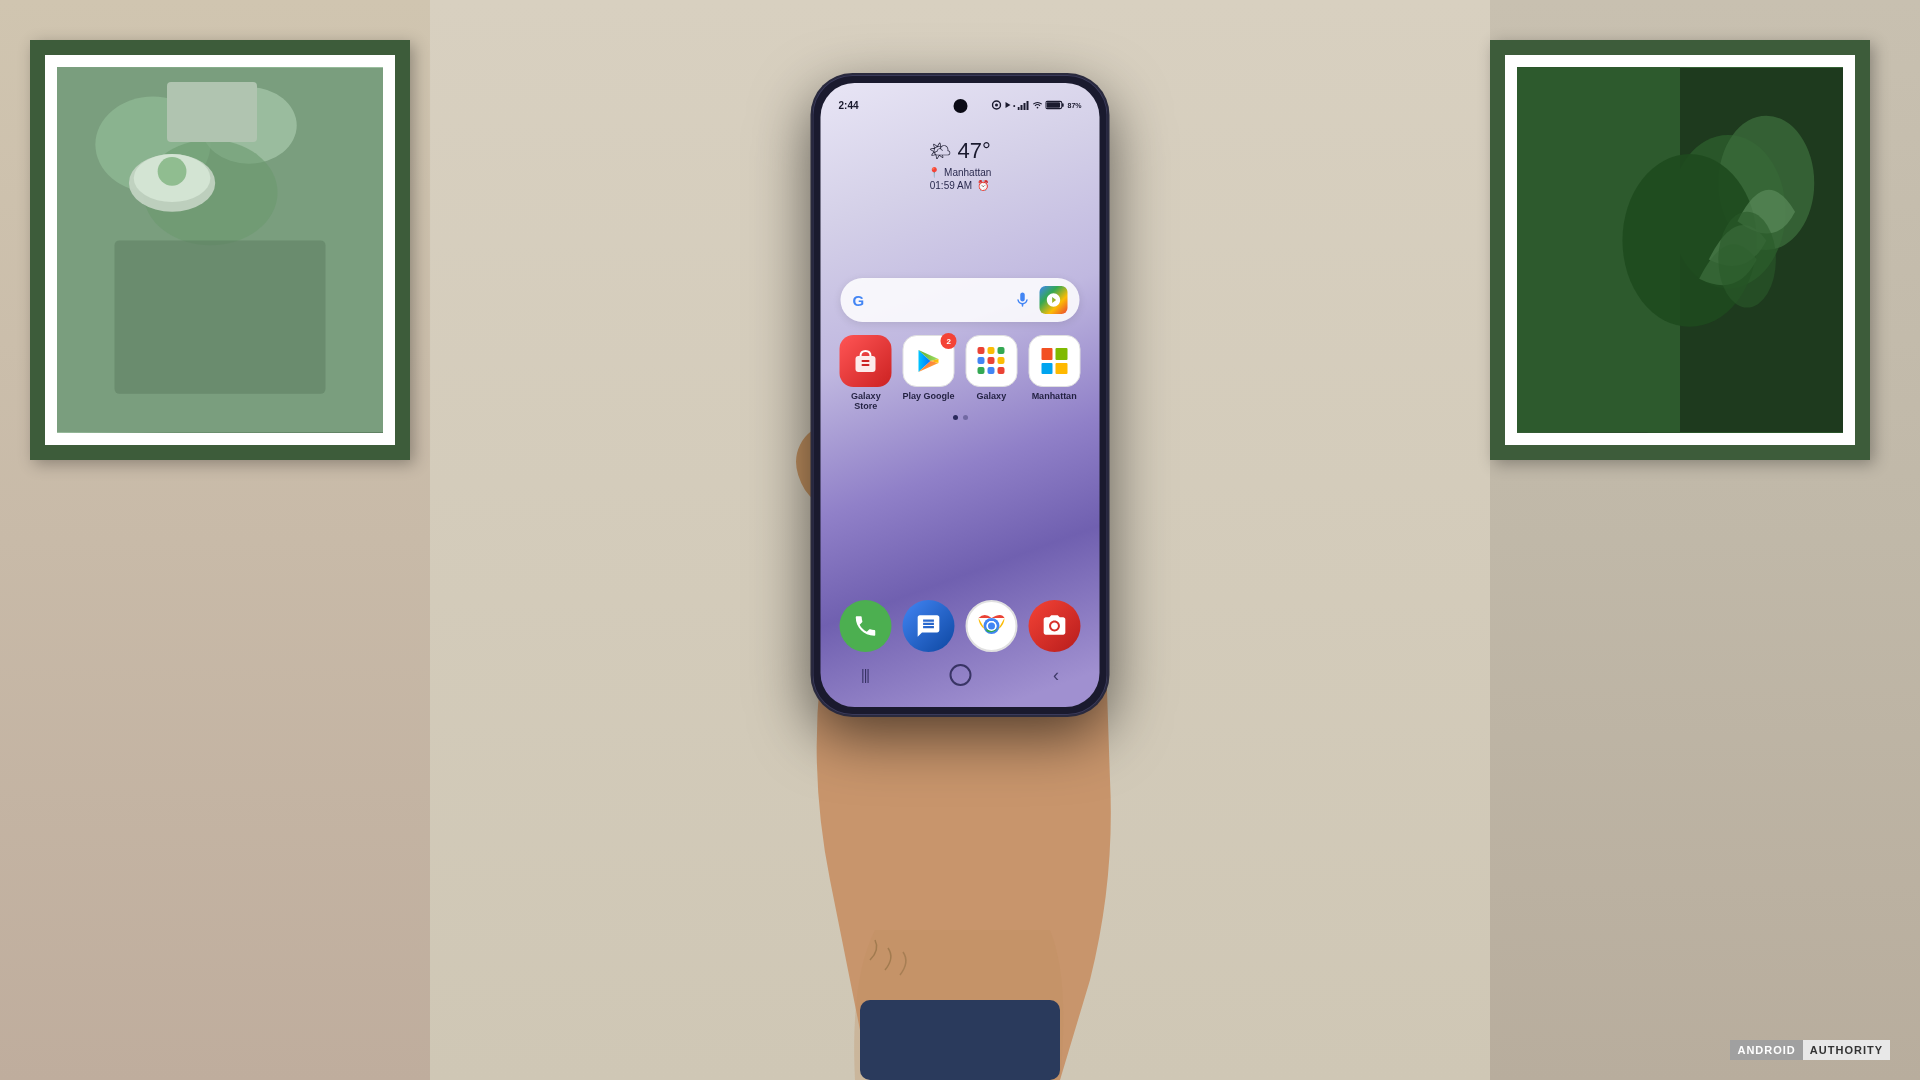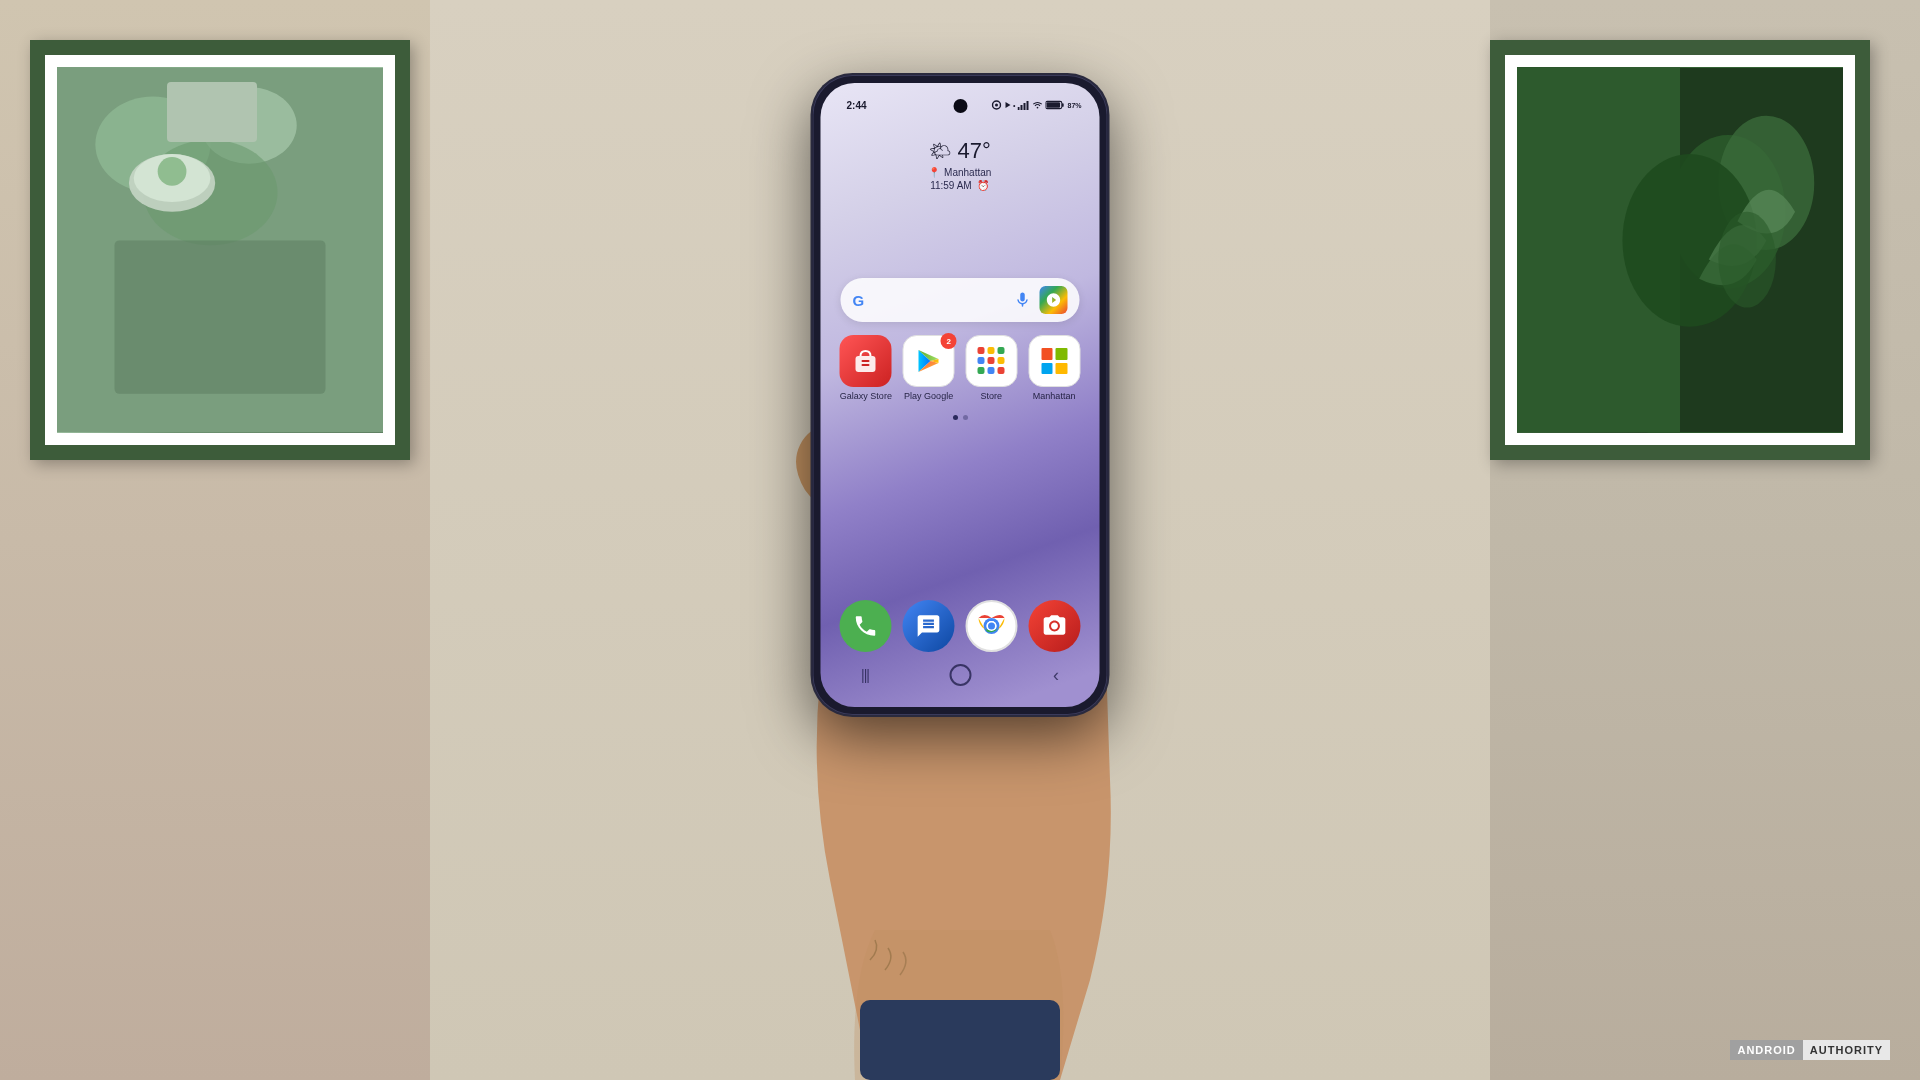--- a/index.html
+++ b/index.html
@@ -134,21 +134,21 @@
       height: 14px;
       background: #0a0a15;
       border-radius: 50%;
       z-index: 20;
     }
 
     
     .status-bar {
       position: absolute;
       top: 8px;
-      left: 8px;
+      left: 0;
       right: 0;
       height: 28px;
       display: flex;
       align-items: center;
       justify-content: space-between;
       padding: 0 18px;
       z-index: 15;
     }
     .status-time {
       font-size: 10px;
@@ -229,21 +229,21 @@
       border-radius: 14px;
       display: flex;
       align-items: center;
       justify-content: center;
       position: relative;
     }
     .app-label {
       font-size: 9px;
       color: rgba(20,20,50,0.9);
       text-align: center;
-      font-weight: 400;
+      font-weight: 700;
     }
     .badge {
       position: absolute;
       top: -3px;
       right: -3px;
       width: 16px;
       height: 16px;
       background: #f44336;
       border-radius: 50%;
       font-size: 8px;
@@ -445,21 +445,21 @@
       <div class="weather-widget">
         <div class="weather-temp">
           <span class="weather-icon">🌤</span>
           <span>47°</span>
         </div>
         <div class="weather-location">
           <span>📍</span>
           <span>Manhattan</span>
         </div>
         <div class="weather-time">
-          <span>11:59 AM</span>
+          <span>01:59 AM</span>
           <span style="margin-left:3px;">⏰</span>
         </div>
       </div>
 
       <div class="search-bar">
         <span style="font-size:14px;font-weight:900;color:#4285f4;">
           <span style="color:#4285f4;font-weight:800;font-size:15px;">G</span>
         </span>
         <div class="search-spacer"></div>
         <svg width="18" height="18" viewBox="0 0 24 24">
@@ -527,21 +527,21 @@
               <div style="background:#fbbc05;border-radius:2px;width:7px;height:7px;"></div>
               <div style="background:#34a853;border-radius:2px;width:7px;height:7px;"></div>
               <div style="background:#4285f4;border-radius:2px;width:7px;height:7px;"></div>
               <div style="background:#ea4335;border-radius:2px;width:7px;height:7px;"></div>
               <div style="background:#fbbc05;border-radius:2px;width:7px;height:7px;"></div>
               <div style="background:#34a853;border-radius:2px;width:7px;height:7px;"></div>
               <div style="background:#4285f4;border-radius:2px;width:7px;height:7px;"></div>
               <div style="background:#ea4335;border-radius:2px;width:7px;height:7px;"></div>
             </div>
           </div>
-          <span class="app-label">Store</span>
+          <span class="app-label">Galaxy</span>
         </div>
 
         <div class="app-item">
           <div class="app-icon" style="background:white;width:52px;height:52px;border-radius:14px;border:1px solid #e0e0e0;">
 
             <div style="display:grid;grid-template-columns:1fr 1fr;gap:3px;width:26px;height:26px;">
               <div style="background:#f25022;border-radius:1px;"></div>
               <div style="background:#7fba00;border-radius:1px;"></div>
               <div style="background:#00a4ef;border-radius:1px;"></div>
               <div style="background:#ffb900;border-radius:1px;"></div>

